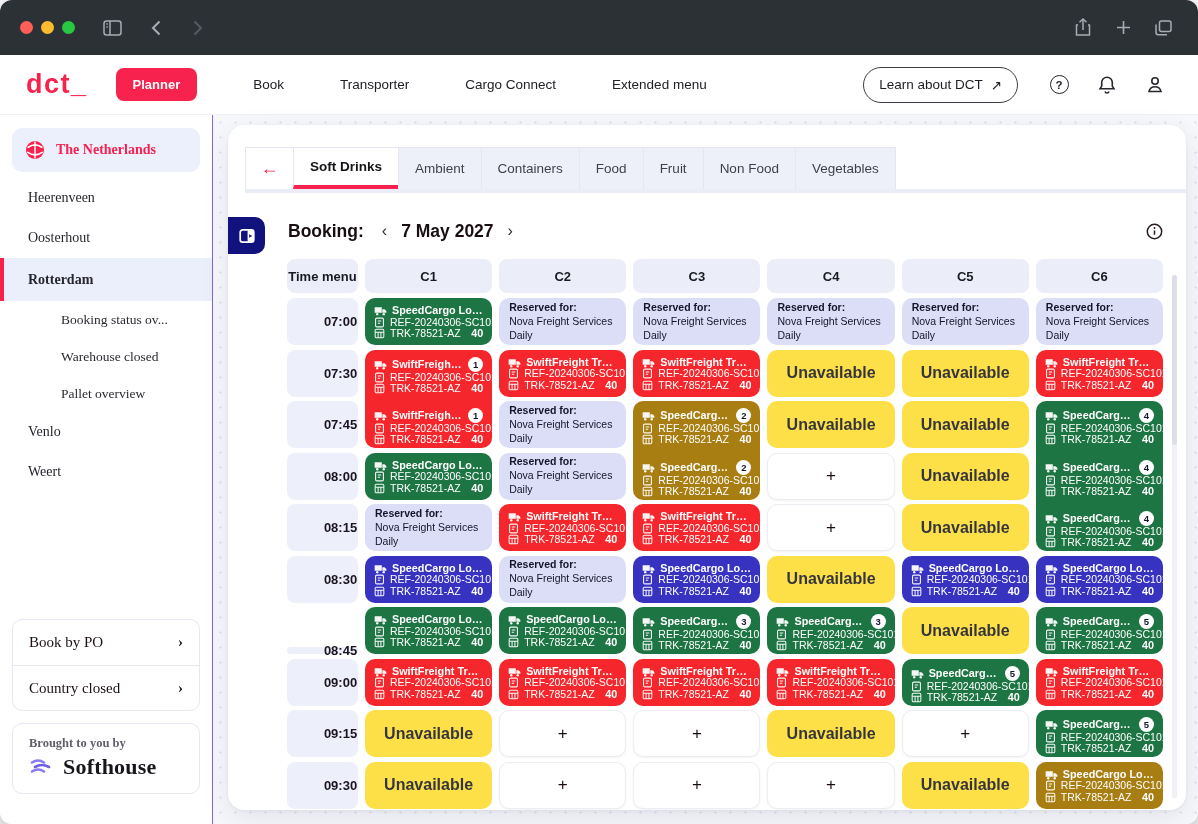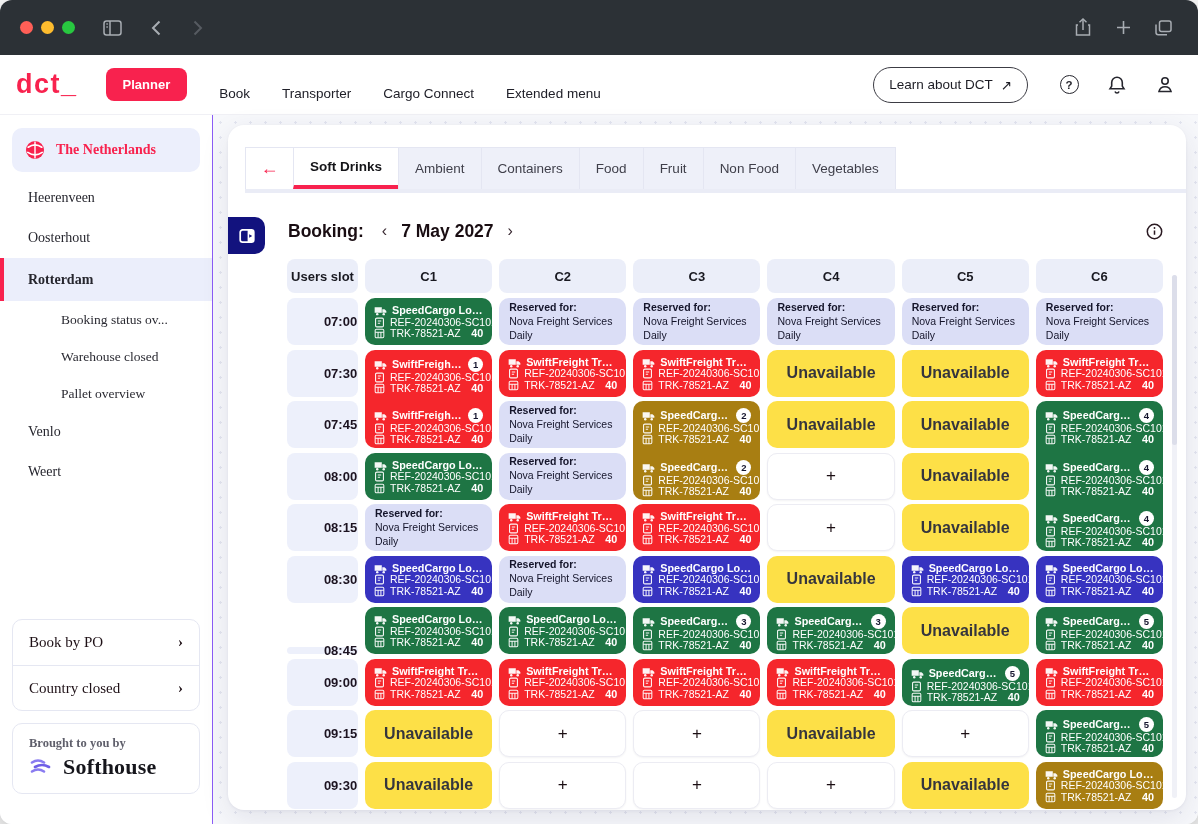--- a/index.html
+++ b/index.html
@@ -11,23 +11,23 @@
   .titlebar { height:55px; background:#2C3136; display:flex; align-items:center; padding:0 20px; }
   .traffic { display:flex; gap:8px; margin-right:22px; }
   .light { width:13px; height:13px; border-radius:50%; }
   .light.red{ background:#FF5F57; } .light.yellow{ background:#FEBC2E; } .light.green{ background:#28C840; }
   .tb-btn { background:none; border:none; display:flex; align-items:center; justify-content:center;
             width:30px; height:30px; cursor:pointer; color:#A8ADB3; }
   .tb-btn.dim { color:#565B61; }
   .tb-spacer { flex:1; }
 
   
-  .appbar { height:60px; background:#fff; display:flex; align-items:center; padding:0 16px; border-bottom:1px solid #F0F0F5; }
+  .appbar { height:60px; background:#fff; display:flex; align-items:center; padding:0 26px; border-bottom:1px solid #F0F0F5; }
   .logo { color:#F8224E; font-weight:bold; font-size:27px; letter-spacing:1.5px; margin-right:28px; }
-  .nav { display:flex; align-items:flex-end; gap:32px; }
+  .nav { display:flex; align-items:center; gap:56px; }
   .nav-item { font-size:13.5px; color:#202029; cursor:pointer; white-space:nowrap; }
   .nav-item.pill { background:#F8224E; color:#fff; padding:9px 17px; border-radius:8px; font-weight:bold; font-size:13px; }
   .appbar-right { margin-left:auto; display:flex; align-items:center; gap:14px; }
   .learn-btn { display:flex; align-items:center; gap:8px; border:1.4px solid #3C3C44; border-radius:19px;
                background:#fff; padding:9px 15px; font-size:13.5px; color:#1C1C24; font-weight:500; cursor:pointer;
                font-family:"Liberation Sans",sans-serif; margin-right:10px;}
   .icon-btn { background:none; border:none; width:34px; height:34px; display:flex; align-items:center;
               justify-content:center; cursor:pointer; color:#26262E; }
   .help-circle { width:19px; height:19px; border:1.6px solid #26262E; border-radius:50%; display:flex;
                  align-items:center; justify-content:center; font-size:11.5px; font-weight:bold; }
@@ -271,21 +271,21 @@
             <svg width="17" height="17" viewBox="0 0 17 17" fill="none" stroke="currentColor" stroke-width="1.5">
               <circle cx="8.5" cy="8.5" r="7.2"></circle>
                 <path d="M8.5 7.6v4.2"></path>
                 <circle cx="8.5" cy="5" r="0.9" fill="currentColor" stroke="none"></circle>
             </svg>
           </button>
         </div>
 
         <div class="grid-wrap">
           <div class="grid-head" id="grid-head">
-              <div class="head-cell">Users slot</div>
+              <div class="head-cell">Time menu</div>
               <div class="head-cell">C1</div>
               <div class="head-cell">C2</div>
               <div class="head-cell">C3</div>
               <div class="head-cell">C4</div>
               <div class="head-cell">C5</div>
               <div class="head-cell">C6</div>
             </div>
           <div class="grid-body" id="grid-body">
               <div class="time-cell" style="grid-row: 1;">07:00</div>
               <div class="time-cell" style="grid-row: 2;">07:30</div>

